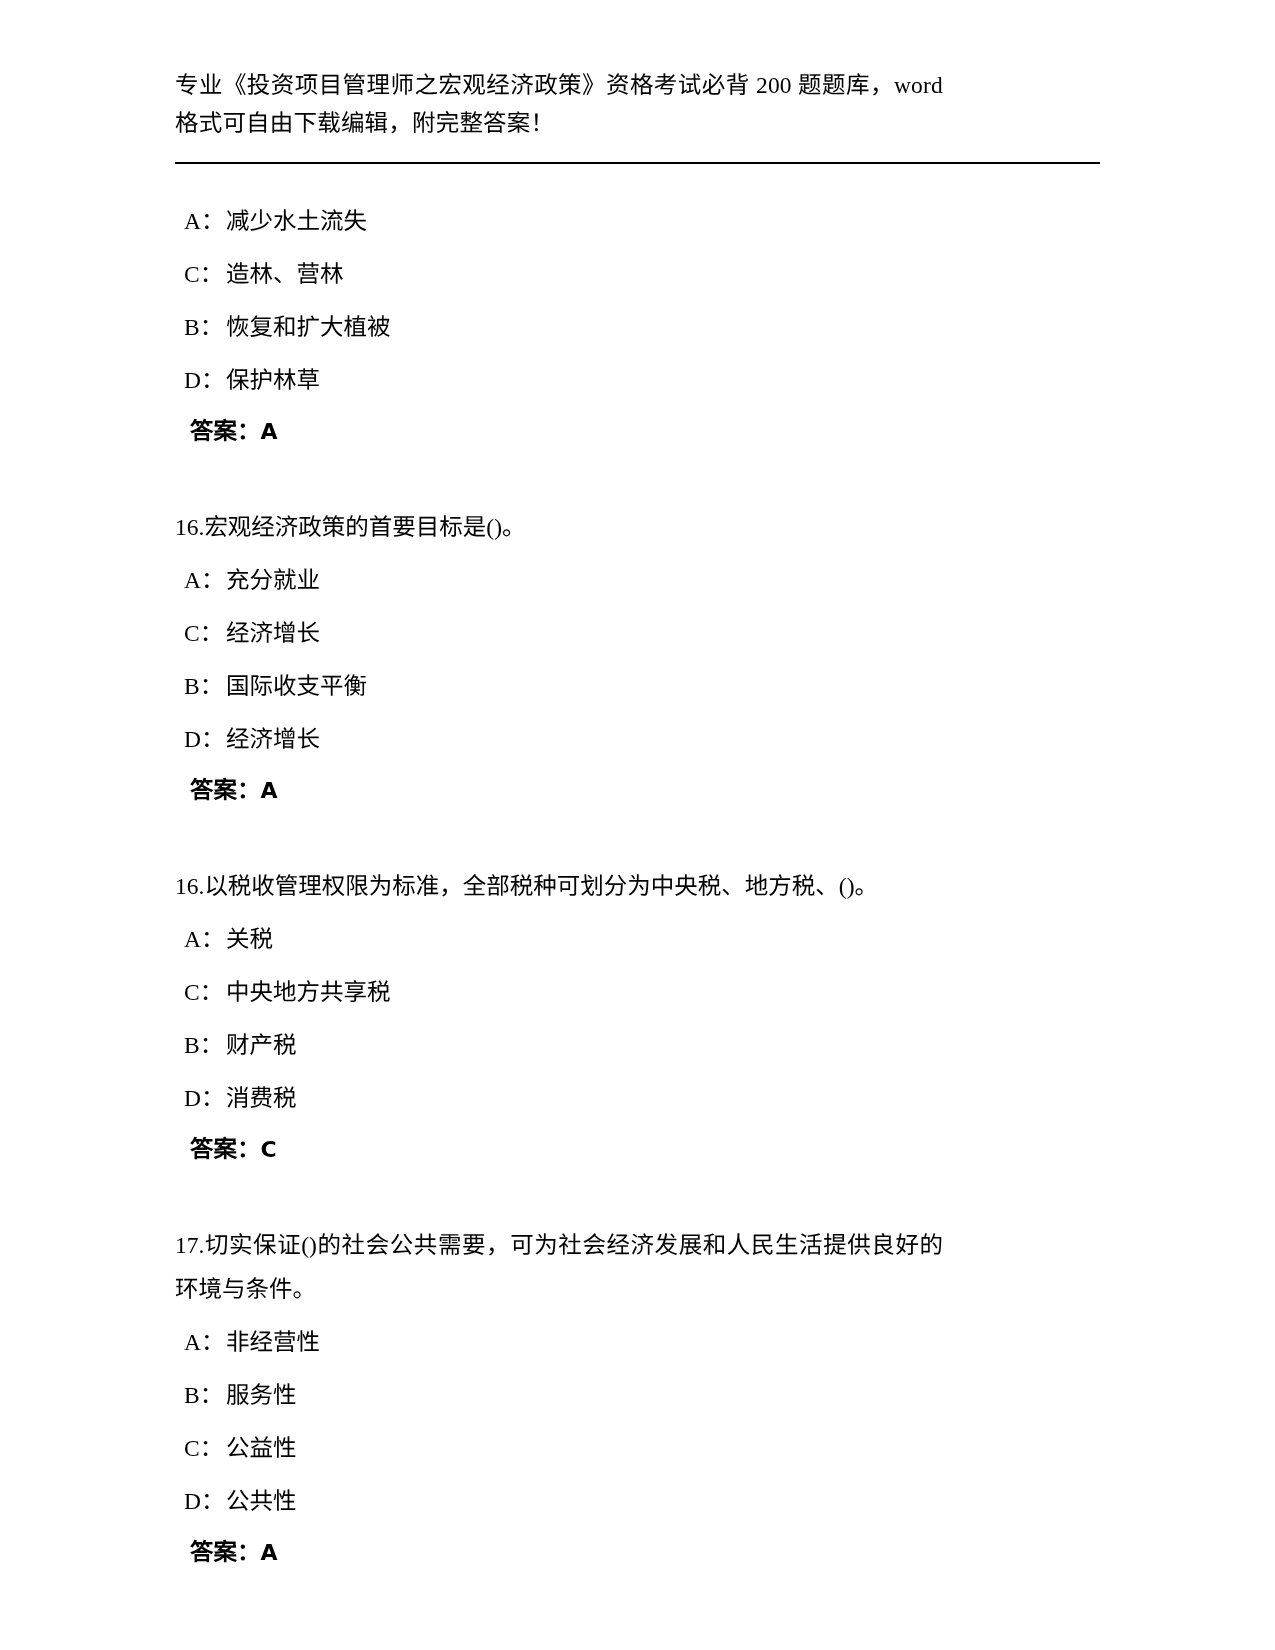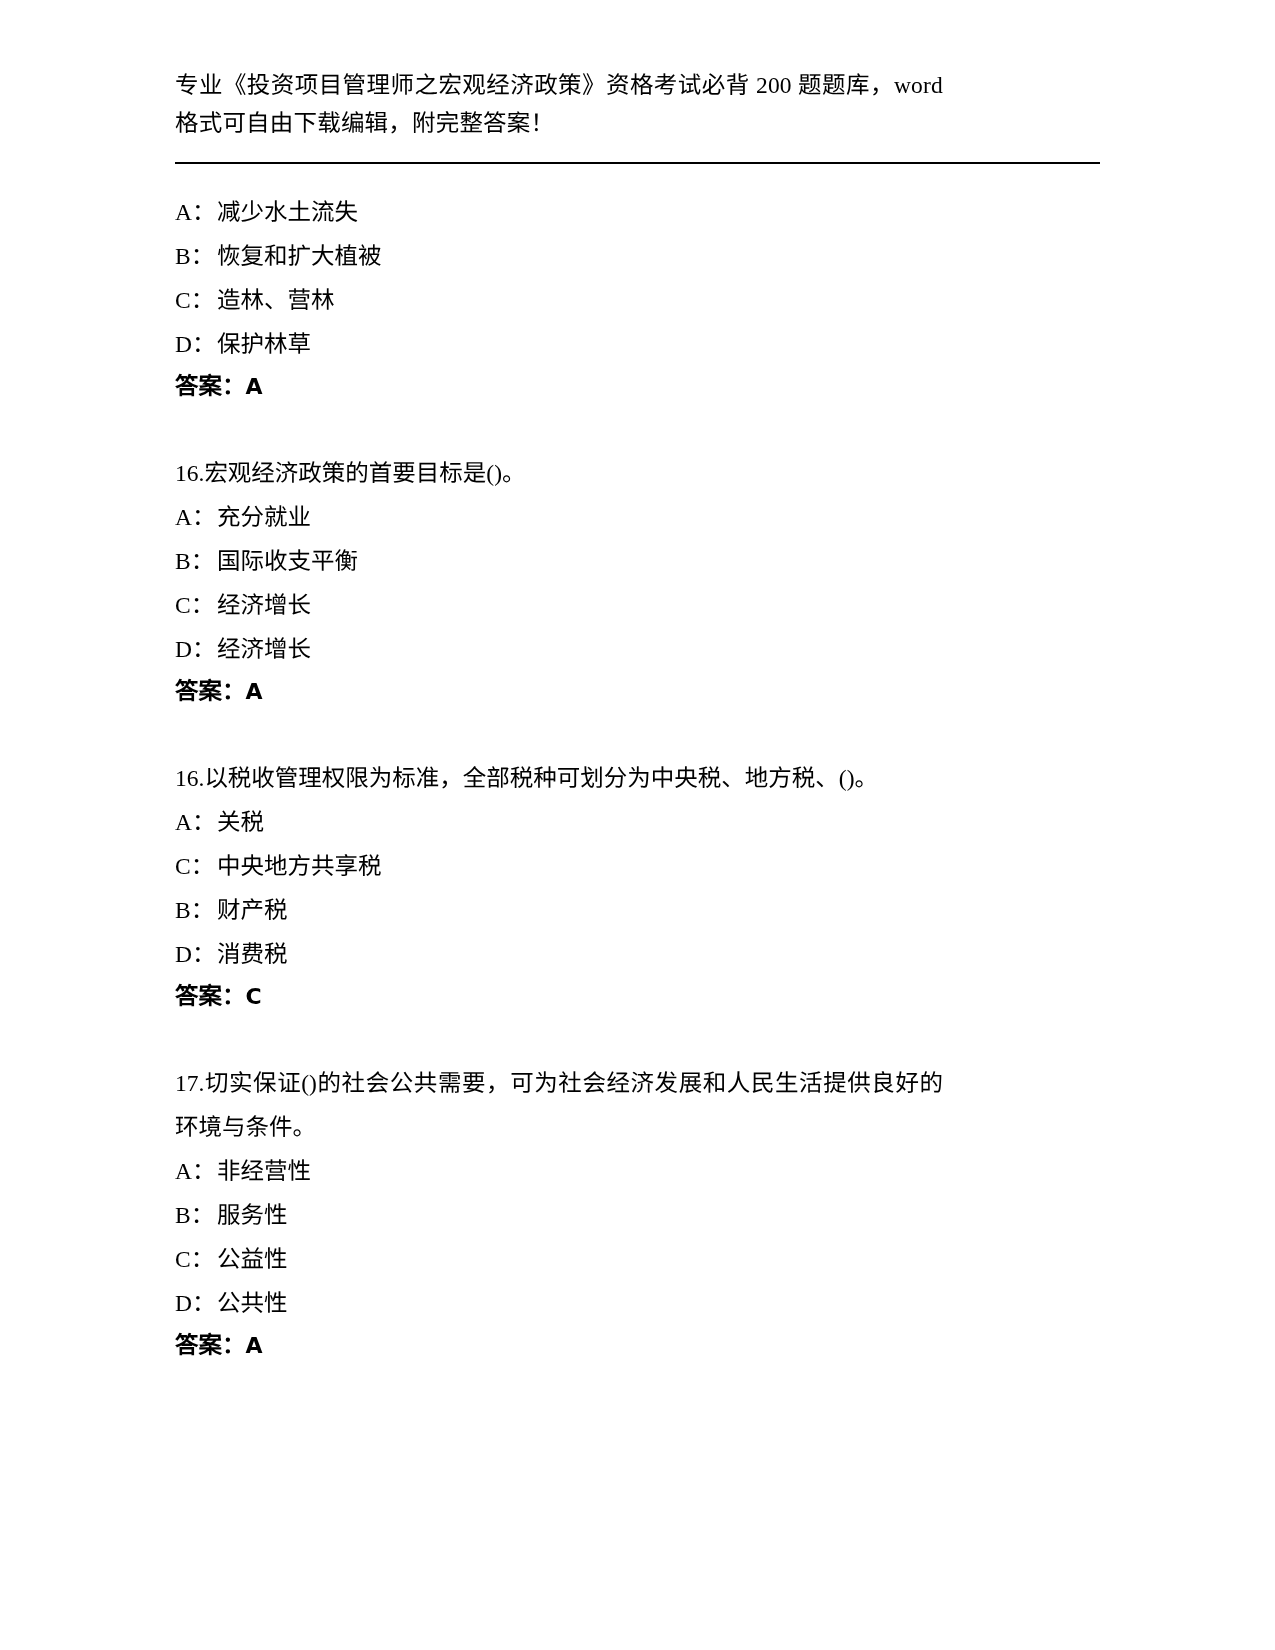--- a/index.html
+++ b/index.html
@@ -42,31 +42,31 @@
   }
   .q-stem {
     font-size: 23.5px;
     line-height: 44px;
     text-align: justify;
     margin: 0;
   }
   .opt {
     font-size: 23.5px;
     line-height: 44px;
-    margin: 0;
+    margin: 9px;
     white-space: pre;
   }
   .opt .lbl {
     display: inline-block;
     min-width: 42px;
   }
   .ans {
     font-size: 23.5px;
-    line-height: 40px;
-    margin: 0;
+    line-height: 28px;
+    margin: 15px;
     font-weight: bold;
   }
   .ans .ansval {
     font-family: "DejaVu Sans", sans-serif;
     font-weight: bold;
     font-size: 22px;
   }
   .spacer {
     height: 44px;
   }
@@ -77,33 +77,33 @@
 <div class="page">
 
   <div class="doc-header">专业《投资项目管理师之宏观经济政策》资格考试必背 200 题题库，word 格式可自由下载编辑，附完整答案！</div>
 
   <hr class="header-rule">
   <div class="header-rule-gap"></div>
 
   <div class="q-block q-first">
 
     <p class="opt"><span class="lbl">A：</span><span>减少水土流失</span></p>
+    <p class="opt"><span class="lbl">C：</span><span>造林、营林</span></p>
     <p class="opt"><span class="lbl">B：</span><span>恢复和扩大植被</span></p>
-    <p class="opt"><span class="lbl">C：</span><span>造林、营林</span></p>
     <p class="opt"><span class="lbl">D：</span><span>保护林草</span></p>
     <p class="ans"><span>答案：</span><span class="ansval">A</span></p>
   </div>
 
   <div class="spacer"></div>
 
   <div class="q-block">
     <p class="q-stem">16.宏观经济政策的首要目标是()。</p>
     <p class="opt"><span class="lbl">A：</span><span>充分就业</span></p>
+    <p class="opt"><span class="lbl">C：</span><span>经济增长</span></p>
     <p class="opt"><span class="lbl">B：</span><span>国际收支平衡</span></p>
-    <p class="opt"><span class="lbl">C：</span><span>经济增长</span></p>
     <p class="opt"><span class="lbl">D：</span><span>经济增长</span></p>
     <p class="ans"><span>答案：</span><span class="ansval">A</span></p>
   </div>
 
   <div class="spacer"></div>
 
   <div class="q-block">
     <p class="q-stem">16.以税收管理权限为标准，全部税种可划分为中央税、地方税、()。</p>
     <p class="opt"><span class="lbl">A：</span><span>关税</span></p>
     <p class="opt"><span class="lbl">C：</span><span>中央地方共享税</span></p>

